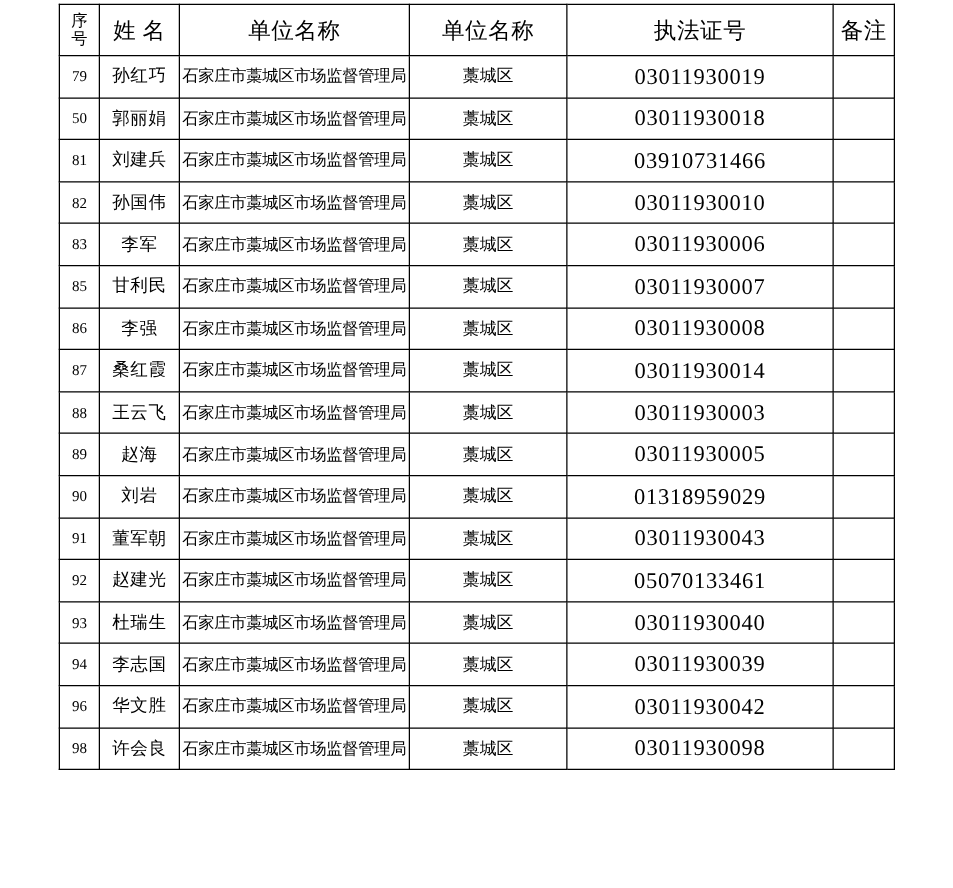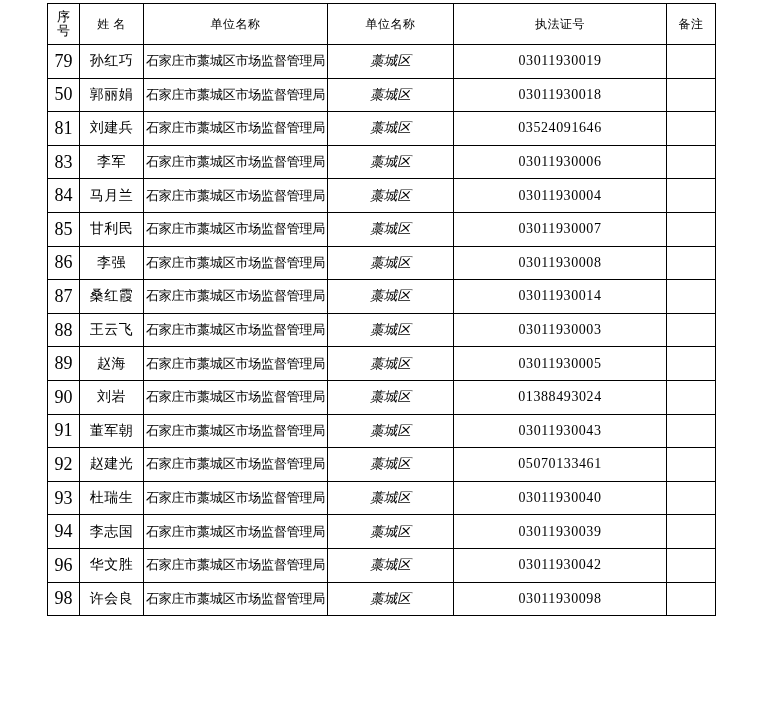--- a/index.html
+++ b/index.html
@@ -38,53 +38,52 @@
   
   col.c-seq   { width: 32px; }
   col.c-name  { width: 64px; }
   col.c-unit  { width: 184px; }
   col.c-field { width: 126px; }
   col.c-cert  { width: 213px; }
   col.c-note  { width: 49px; }
 
   thead th {
     height: 40px;
-    font-size: 12px;
+    font-size: 18px;
     letter-spacing: 0.5px;
   }
   thead th.seq-head {
     font-size: 13px;
     line-height: 1.05;
     letter-spacing: 0;
   }
   thead th.seq-head span {
     display: block;
   }
   tbody td {
     height: 32.6px;
     font-size: 14px;
   }
   tbody td.seq {
-    font-size: 18px;
+    font-size: 12px;
   }
   tbody td.name {
     font-size: 14px;
     letter-spacing: 0.5px;
   }
   tbody td.unit {
     font-size: 13px;
     letter-spacing: -0.2px;
     white-space: nowrap;
   }
   tbody td.field {
     font-size: 13.5px;
-    font-style: italic;
   }
   tbody td.cert {
-    font-size: 14px;
+    font-size: 18px;
     font-family: "Liberation Serif", serif;
     letter-spacing: 0.6px;
   }
   tbody td.note {
     font-size: 13px;
   }
 </style>
 </head>
 <body>
 
@@ -126,40 +125,40 @@
           <td class="unit">石家庄市藁城区市场监督管理局</td>
           <td class="field">藁城区</td>
           <td class="cert">03011930018</td>
           <td class="note"></td>
         </tr>
         <tr>
           <td class="seq">81</td>
           <td class="name">刘建兵</td>
           <td class="unit">石家庄市藁城区市场监督管理局</td>
           <td class="field">藁城区</td>
-          <td class="cert">03524091646</td>
+          <td class="cert">03910731466</td>
+          <td class="note"></td>
+        </tr>
+        <tr>
+          <td class="seq">82</td>
+          <td class="name">孙国伟</td>
+          <td class="unit">石家庄市藁城区市场监督管理局</td>
+          <td class="field">藁城区</td>
+          <td class="cert">03011930010</td>
           <td class="note"></td>
         </tr>
         <tr>
           <td class="seq">83</td>
           <td class="name">李军</td>
           <td class="unit">石家庄市藁城区市场监督管理局</td>
           <td class="field">藁城区</td>
           <td class="cert">03011930006</td>
           <td class="note"></td>
         </tr>
         <tr>
-          <td class="seq">84</td>
-          <td class="name">马月兰</td>
-          <td class="unit">石家庄市藁城区市场监督管理局</td>
-          <td class="field">藁城区</td>
-          <td class="cert">03011930004</td>
-          <td class="note"></td>
-        </tr>
-        <tr>
           <td class="seq">85</td>
           <td class="name">甘利民</td>
           <td class="unit">石家庄市藁城区市场监督管理局</td>
           <td class="field">藁城区</td>
           <td class="cert">03011930007</td>
           <td class="note"></td>
         </tr>
         <tr>
           <td class="seq">86</td>
           <td class="name">李强</td>
@@ -190,21 +189,21 @@
           <td class="unit">石家庄市藁城区市场监督管理局</td>
           <td class="field">藁城区</td>
           <td class="cert">03011930005</td>
           <td class="note"></td>
         </tr>
         <tr>
           <td class="seq">90</td>
           <td class="name">刘岩</td>
           <td class="unit">石家庄市藁城区市场监督管理局</td>
           <td class="field">藁城区</td>
-          <td class="cert">01388493024</td>
+          <td class="cert">01318959029</td>
           <td class="note"></td>
         </tr>
         <tr>
           <td class="seq">91</td>
           <td class="name">董军朝</td>
           <td class="unit">石家庄市藁城区市场监督管理局</td>
           <td class="field">藁城区</td>
           <td class="cert">03011930043</td>
           <td class="note"></td>
         </tr>

